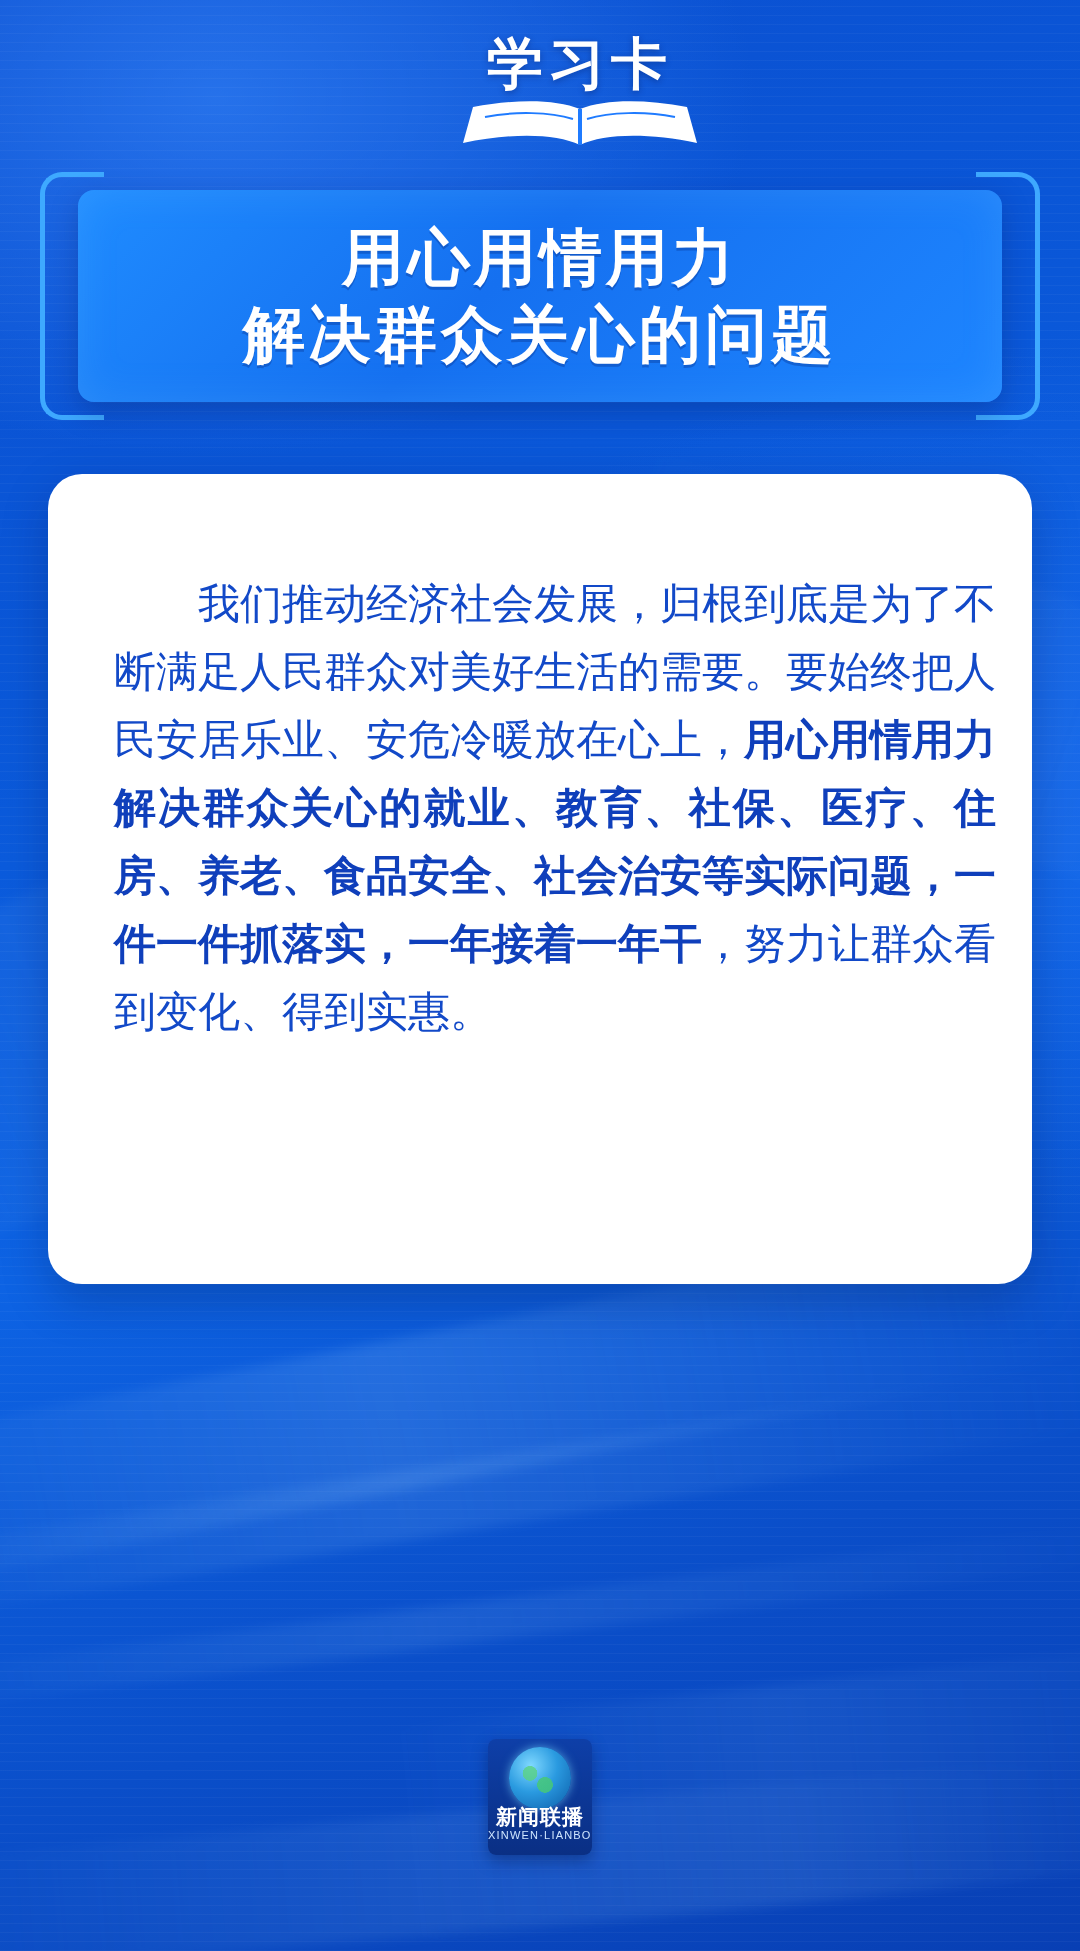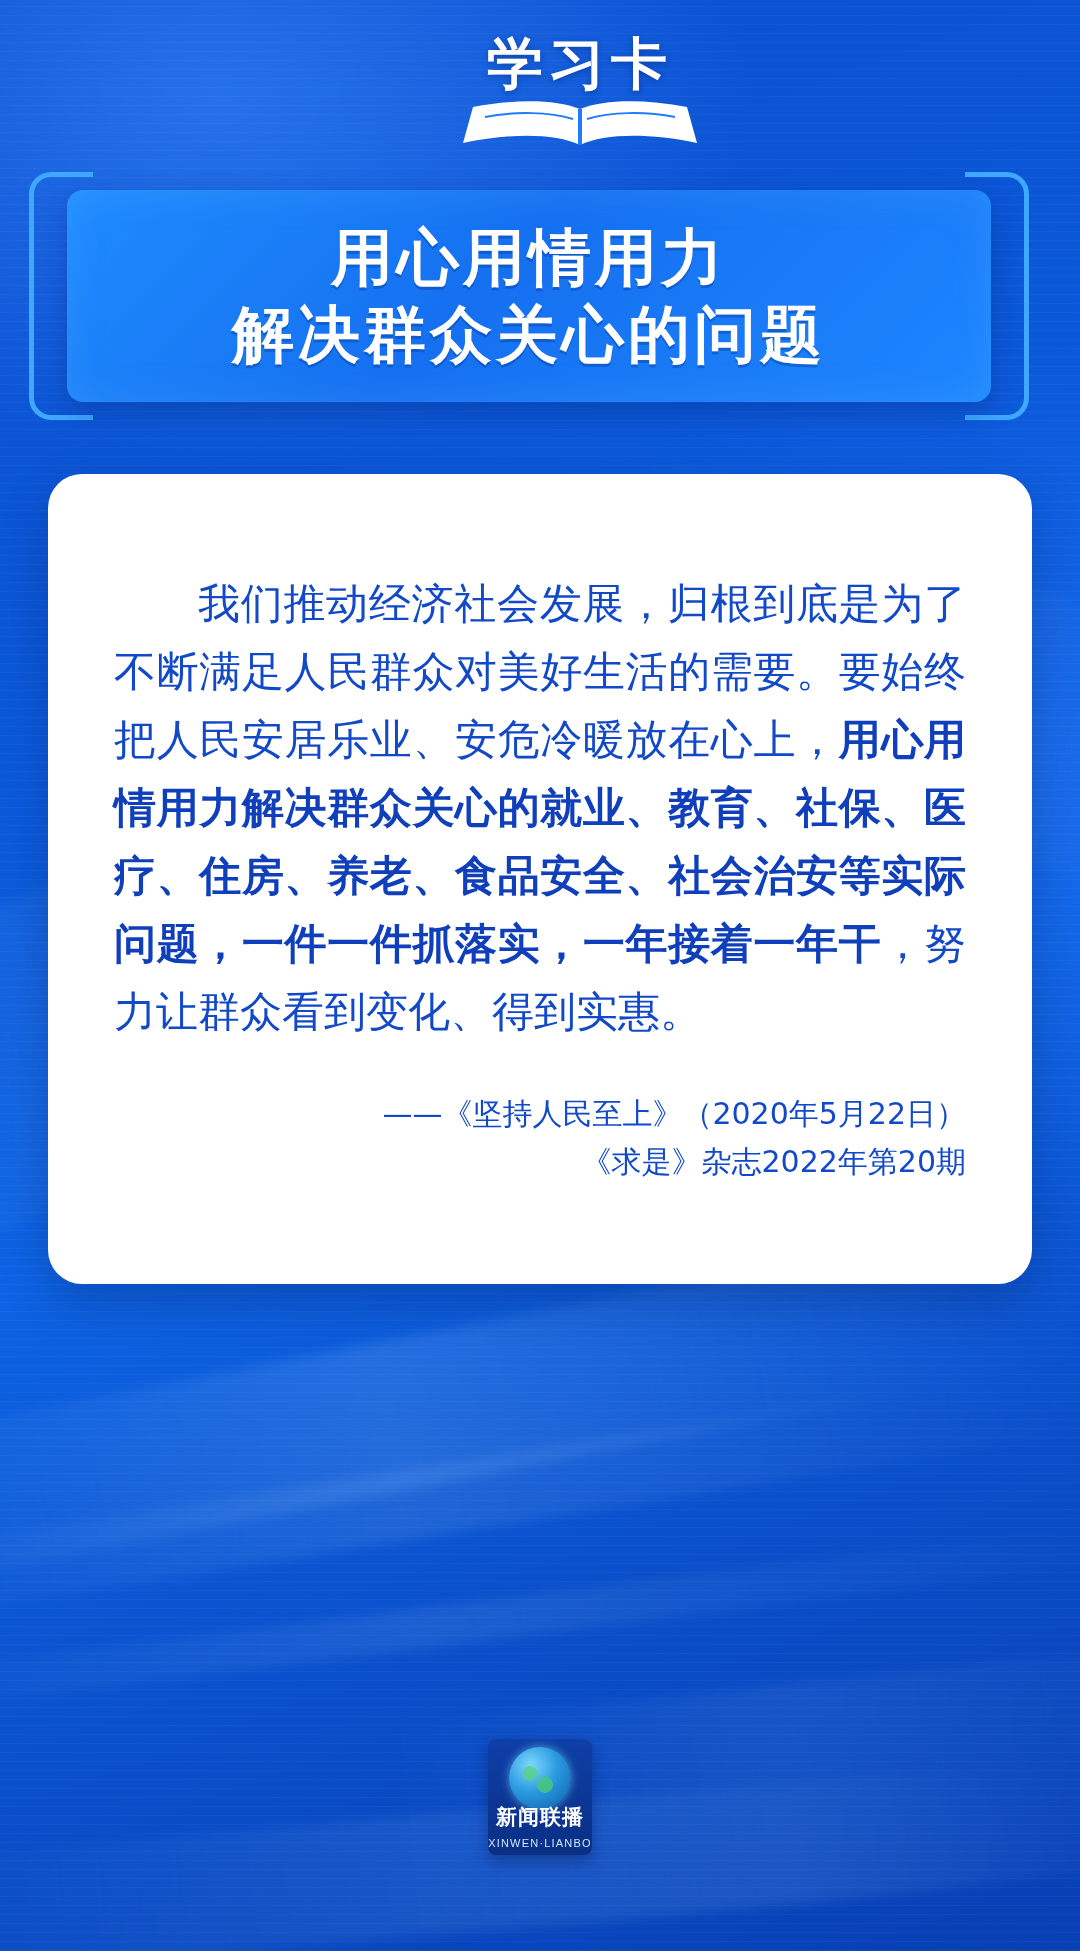--- a/index.html
+++ b/index.html
@@ -71,21 +71,21 @@
     width: 250px;
     height: 54px;
     position: relative;
   }
   .brand-book svg { display: block; }
 
   
   .headline-wrap {
     position: absolute;
     top: 172px;
-    left: 29px;
+    left: 40px;
     width: 1000px;
     height: 248px;
   }
   .bracket {
     position: absolute;
     width: 64px;
     height: 248px;
     border: 5px solid #3ea9ff;
     box-sizing: border-box;
   }
@@ -122,21 +122,21 @@
   .card {
     position: absolute;
     left: 48px;
     top: 474px;
     width: 984px;
     height: 810px;
     background: #ffffff;
     border-radius: 34px;
     box-shadow: 0 18px 46px rgba(0,18,70,0.26);
     box-sizing: border-box;
-    padding: 96px 66px 0 66px;
+    padding: 96px 36px 0 66px;
   }
   .quote-body {
     color: #1249c8;
     font-family: "DejaVu Sans", sans-serif;
     font-size: 42px;
     line-height: 1.62;
     text-align: justify;
     text-indent: 2em;
   }
   .quote-body .em {
@@ -197,23 +197,22 @@
     width: 100%;
     text-align: center;
     color: #ffffff;
     font-family: "DejaVu Sans", sans-serif;
     font-weight: bold;
     font-size: 21px;
     letter-spacing: 1px;
   }
   .footer-en {
     position: absolute;
-    bottom: 6px;
-    width: 100%;
-    text-align: center;
+    bottom: 14px;
+    width: 100%;
     color: #cfe6ff;
     font-family: "Liberation Sans", sans-serif;
     font-size: 11px;
     letter-spacing: 1.2px;
   }
 </style>
 </head>
 <body>
 
 <div class="poster">
@@ -244,24 +243,20 @@
     <div class="bracket left"></div>
     <div class="bracket right"></div>
     <div class="headline-panel">
       <div class="headline-line">用心用情用力</div>
       <div class="headline-line">解决群众关心的问题</div>
     </div>
   </div>
 
   <div class="card">
     <div class="quote-body"><span>我们推动经济社会发展，归根到底是为了不断满足人民群众对美好生活的需要。要始终把人民安居乐业、安危冷暖放在心上，</span><span class="em">用心用情用力解决群众关心的就业、教育、社保、医疗、住房、养老、食品安全、社会治安等实际问题，一件一件抓落实，一年接着一年干</span><span>，努力让群众看到变化、得到实惠。</span></div>
-    <div class="attribution">
-      <div>——《坚持人民至上》（2020年5月22日）</div>
-      <div>《求是》杂志2022年第20期</div>
-    </div>
   </div>
 
   <div class="footer">
     <div class="footer-logo">
       <div class="globe"></div>
       <div class="footer-cn">新闻联播</div>
       <div class="footer-en">XINWEN·LIANBO</div>
     </div>
   </div>
 

